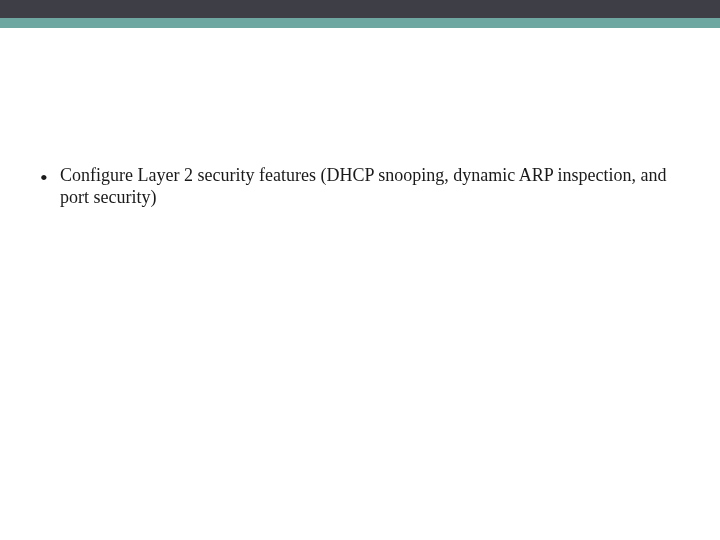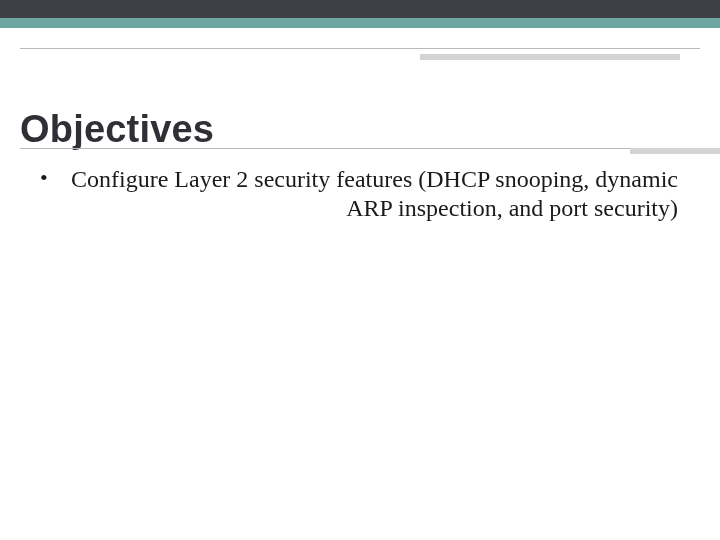--- a/index.html
+++ b/index.html
@@ -94,51 +94,43 @@
   }
   ul.bullets {
     margin: 0;
     padding: 0;
     list-style: none;
   }
   ul.bullets li {
     position: relative;
     padding-left: 22px;
     font-family: Georgia, 'Times New Roman', serif;
-    font-size: 24px;
+    font-size: 18px;
     color: #1a1a1a;
     line-height: 1.22;
-    text-align: right;
   }
   ul.bullets li::before {
     content: "•";
     position: absolute;
     left: 2px;
     top: 0;
     color: #1a1a1a;
     font-size: 22px;
     line-height: 1.22;
   }
 </style>
 </head>
 <body>
 
 <div class="slide">
   <div class="topbar">
     <div class="dark"></div>
     <div class="teal"></div>
   </div>
 
-  <div class="title-row">
-    <div class="title-rule-top"></div>
-    <div class="title-rule-segment"></div>
-    <h1 class="title">Objectives</h1>
-    <div class="title-rule-bottom"></div>
-    <div class="title-rule-right"></div>
-  </div>
 
   <div class="body">
     <ul class="bullets">
       <li>
         <span>Configure Layer 2 security features (DHCP snooping, dynamic ARP inspection, and port security)</span>
       </li>
     </ul>
   </div>
 </div>
 

